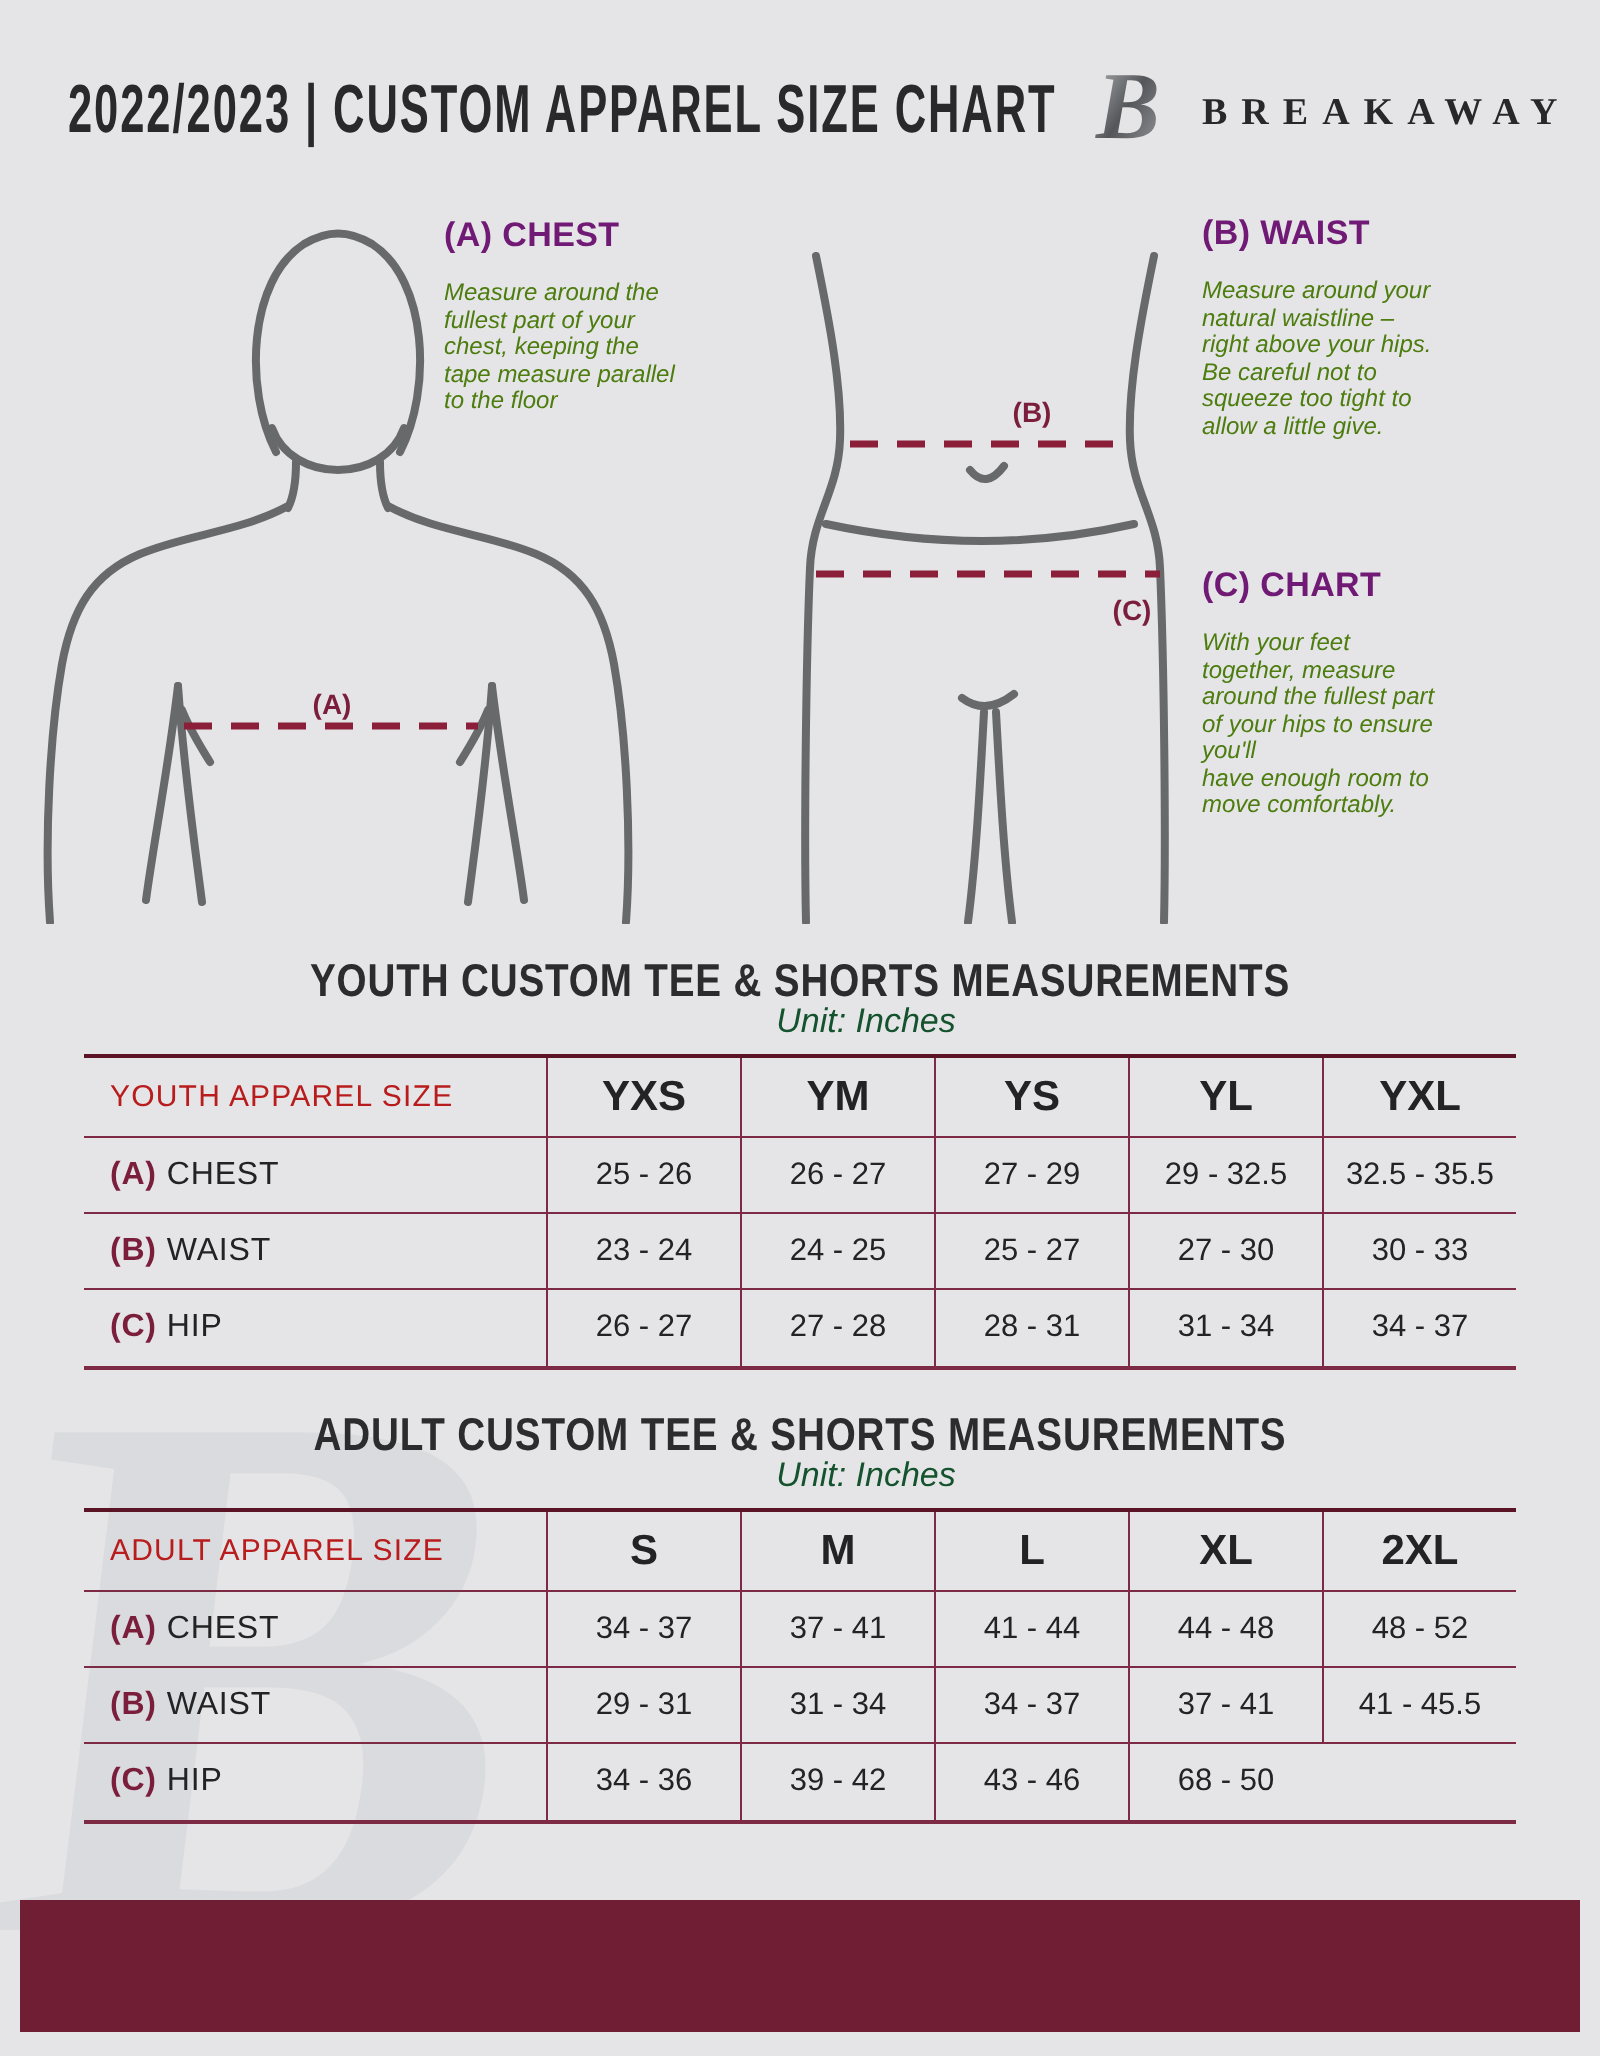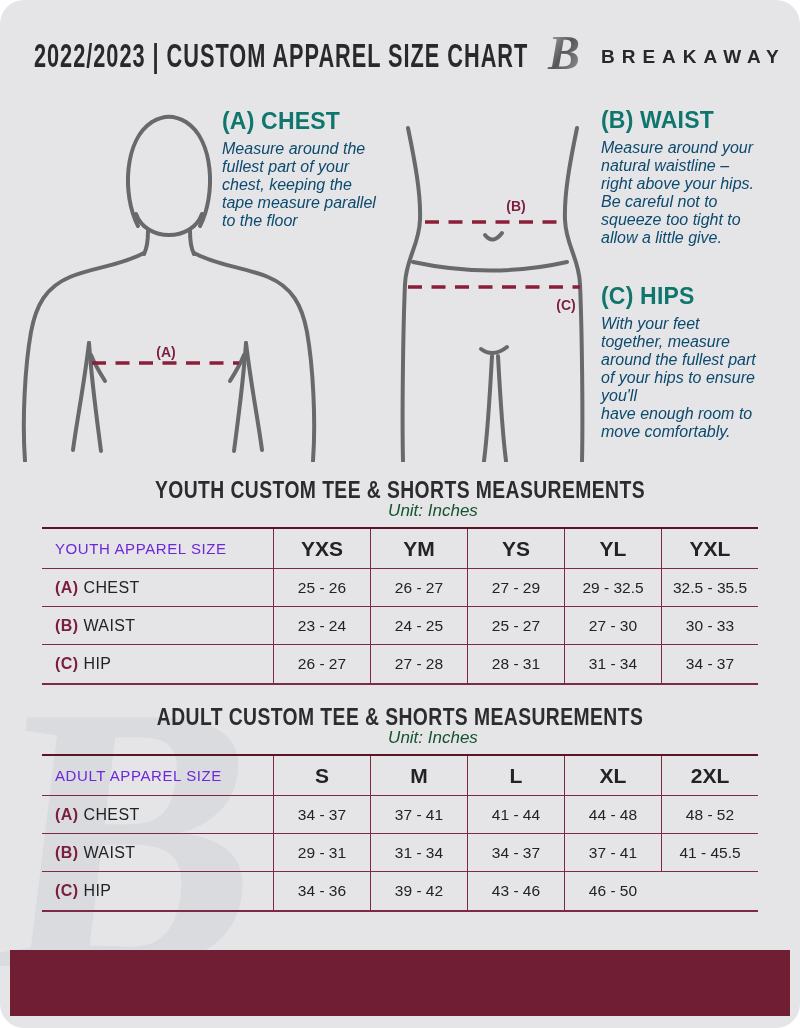--- a/index.html
+++ b/index.html
@@ -1,42 +1,42 @@
 <!DOCTYPE html>
 <html><head>
 <meta charset="utf-8">
 <style>
   html,body{margin:0;padding:0;}
   .page{position:relative;width:800px;height:1028px;background:#e5e5e7;overflow:hidden;
-        font-family:"Liberation Sans",sans-serif;border-radius:24px;}
+        font-family:"Liberation Sans",sans-serif;}
   
   .hdr-title{position:absolute;left:34px;top:36px;font-size:34px;font-weight:700;color:#29292b;
              letter-spacing:1.5px;white-space:nowrap;transform:scaleX(.64);transform-origin:left top;}
   .logo{position:absolute;left:541px;top:26px;width:48px;height:56px;}
-  .brand{position:absolute;left:601px;top:46px;font-size:19px;font-weight:700;letter-spacing:7px;color:#28282a;}
+  .brand{position:absolute;left:601px;top:46px;font-size:19px;font-weight:700;letter-spacing:7px;color:#28282a;font-family:Liberation Serif, serif;}
   
   .fig{position:absolute;z-index:1;}
-  .g-head{position:absolute;font-size:23px;font-weight:700;color:#0f766e;letter-spacing:.2px;z-index:1;}
-  .g-body{position:absolute;font-size:16px;font-style:italic;color:#0c4a6e;line-height:1.13;
+  .g-head{position:absolute;font-size:17px;font-weight:700;color:#701a75;letter-spacing:.2px;z-index:1;}
+  .g-body{position:absolute;font-size:12px;font-style:italic;color:#4d7c0f;line-height:1.13;
           white-space:pre-line;width:200px;z-index:1;}
   
   .tbl-title{position:absolute;left:0;width:800px;text-align:center;font-size:23px;font-weight:700;
              color:#2c2c2e;letter-spacing:.5px;transform:scaleX(.84);z-index:1;}
   .tbl-unit{position:absolute;left:0;width:800px;text-align:center;font-size:17px;font-style:italic;
             color:#14532d;z-index:1;margin-left:33px;}
   .size-table{position:absolute;left:42px;width:716px;display:grid;
               grid-template-columns:231px repeat(5,1fr);grid-template-rows:40px repeat(3,38px);
               border-top:2.5px solid #5a1426;border-bottom:2.5px solid #7d2b44;z-index:1;}
   .cell{display:flex;align-items:center;font-size:16px;color:#232325;}
   .cell.center{justify-content:center;}
   .cell.first{padding-left:13px;}
   .cell:not(.first){border-left:1.5px solid #7d2b44;}
   .cell:not(.lastrow){border-bottom:1.5px solid #7d2b44;}
   .cell.head{font-weight:700;font-size:21px;}
-  .cell.head.first{font-weight:400;font-size:15px;letter-spacing:.6px;color:#6d28d9;}
+  .cell.head.first{font-weight:400;font-size:15px;letter-spacing:.6px;color:#b91c1c;}
   .cell.val{font-size:15.5px;}
   .cell.rowlab{letter-spacing:.4px;font-size:16px;}
   .pfx{color:#7b1e3c;font-weight:700;margin-right:5px;}
   
   .watermark{position:absolute;left:6px;top:648px;font-size:380px;line-height:1;font-weight:700;
              color:#dadbde;transform:skewX(-7deg);z-index:0;font-family:"Liberation Serif",serif;}
   .footer{position:absolute;left:10px;top:950px;width:780px;height:66px;background:#701e34;z-index:2;}
   .outline{fill:none;stroke:#68696b;stroke-width:4;stroke-linecap:round;}
   .dashline{stroke:#8b1f3a;stroke-width:3.5;stroke-dasharray:14 9.5;fill:none;}
   .marklbl{font:700 14px "Liberation Sans",sans-serif;fill:#7b1e3c;}
@@ -99,21 +99,21 @@
 to the floor</div>
 
   <div class="g-head" style="left:601px;top:107px">(B) WAIST</div>
   <div class="g-body" style="left:601px;top:139px">Measure around your
 natural waistline –
 right above your hips.
 Be careful not to
 squeeze too tight to
 allow a little give.</div>
 
-  <div class="g-head" style="left:601px;top:283px">(C) HIPS</div>
+  <div class="g-head" style="left:601px;top:283px">(C) CHART</div>
   <div class="g-body" style="left:601px;top:315px">With your feet
 together, measure
 around the fullest part
 of your hips to ensure
 you'll
 have enough room to
 move comfortably.</div>
 
   <div class="tbl-title" style="top:477px">YOUTH CUSTOM TEE &amp; SHORTS MEASUREMENTS</div>
   <div class="tbl-unit" style="top:501px">Unit: Inches</div>
@@ -180,19 +180,19 @@
       <div class="cell val center">34 - 37</div>
       <div class="cell val center">37 - 41</div>
       <div class="cell val center">41 - 45.5</div>
       <div class="cell rowlab first lastrow">
         <span class="pfx">(C)</span>
         <span>HIP</span>
       </div>
       <div class="cell val center lastrow">34 - 36</div>
       <div class="cell val center lastrow">39 - 42</div>
       <div class="cell val center lastrow">43 - 46</div>
-      <div class="cell val center lastrow">46 - 50</div>
+      <div class="cell val center lastrow">68 - 50</div>
     </div>
 
   <div class="watermark">B</div>
   <div class="footer"></div>
 
 </div>
 
 </body></html>

